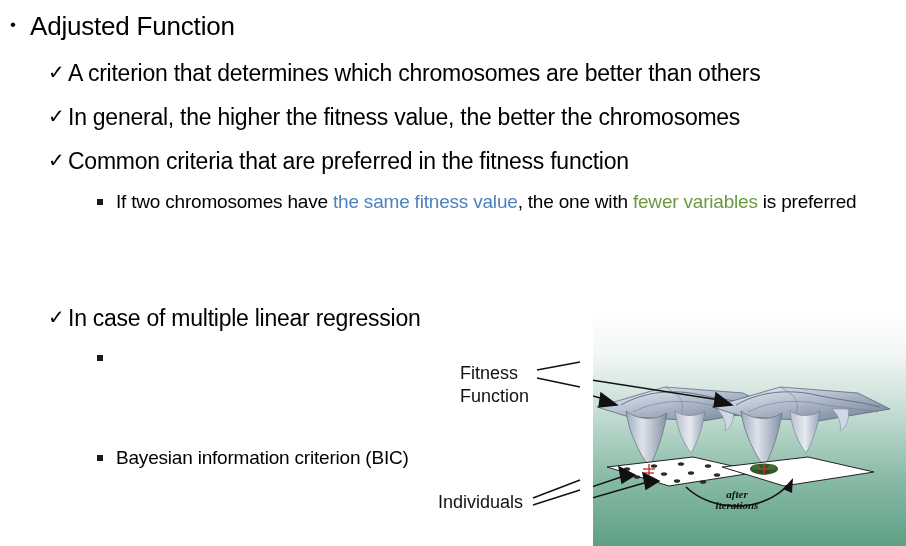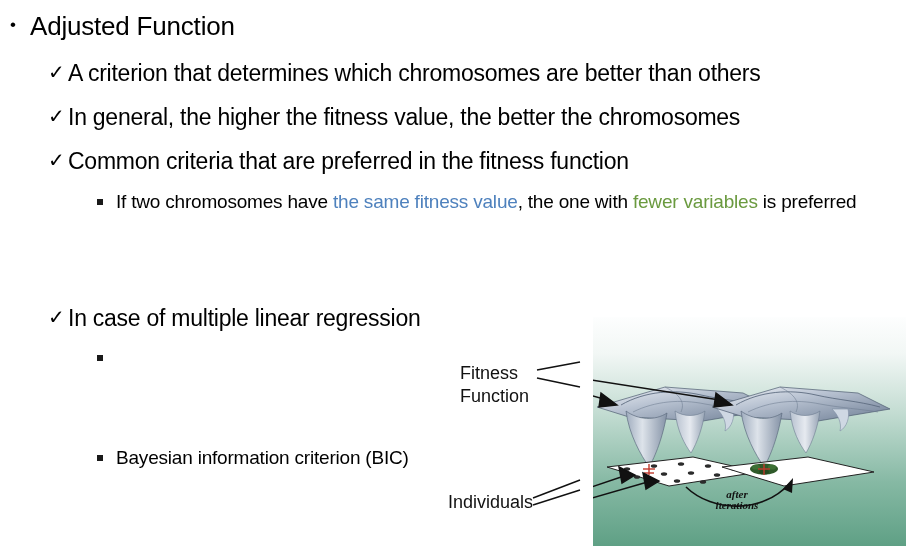--- a/index.html
+++ b/index.html
@@ -171,21 +171,21 @@
         <i></i>
       </span>
     <span class="txt">Bayesian information criterion (BIC)</span>
   </div>
 
   <div class="callout" style="left:460px; top:362px;">
     <div>Fitness</div>
     <div>Function</div>
   </div>
 
-  <div class="callout" style="left:448px; top:491px;">
+  <div class="callout" style="left:438px; top:491px;">
     <span>Individuals</span>
   </div>
 
   <svg style="position:absolute; left:440px; top:330px; width:140px; height:200px; overflow:visible;">
     <line x1="97" y1="40" x2="140" y2="32" stroke="#111" stroke-width="1.4"></line>
     <line x1="97" y1="48" x2="140" y2="57" stroke="#111" stroke-width="1.4"></line>
     <line x1="93" y1="168" x2="140" y2="150" stroke="#111" stroke-width="1.4"></line>
     <line x1="93" y1="175" x2="140" y2="160" stroke="#111" stroke-width="1.4"></line>
   </svg>
 

